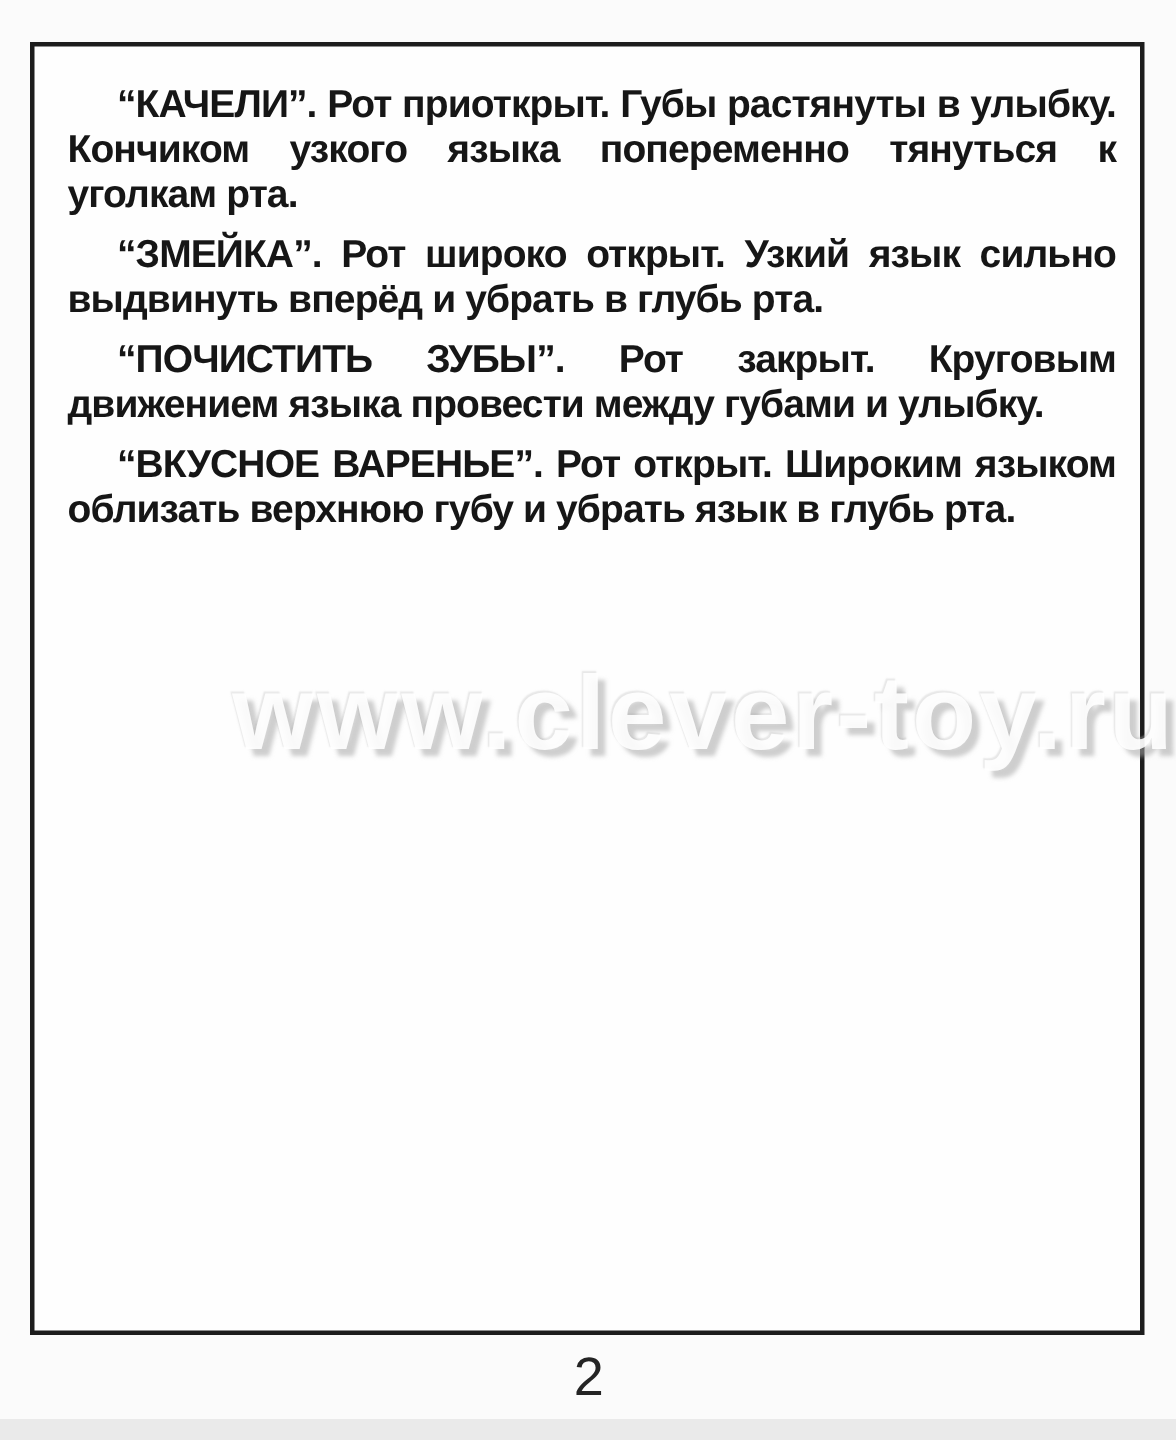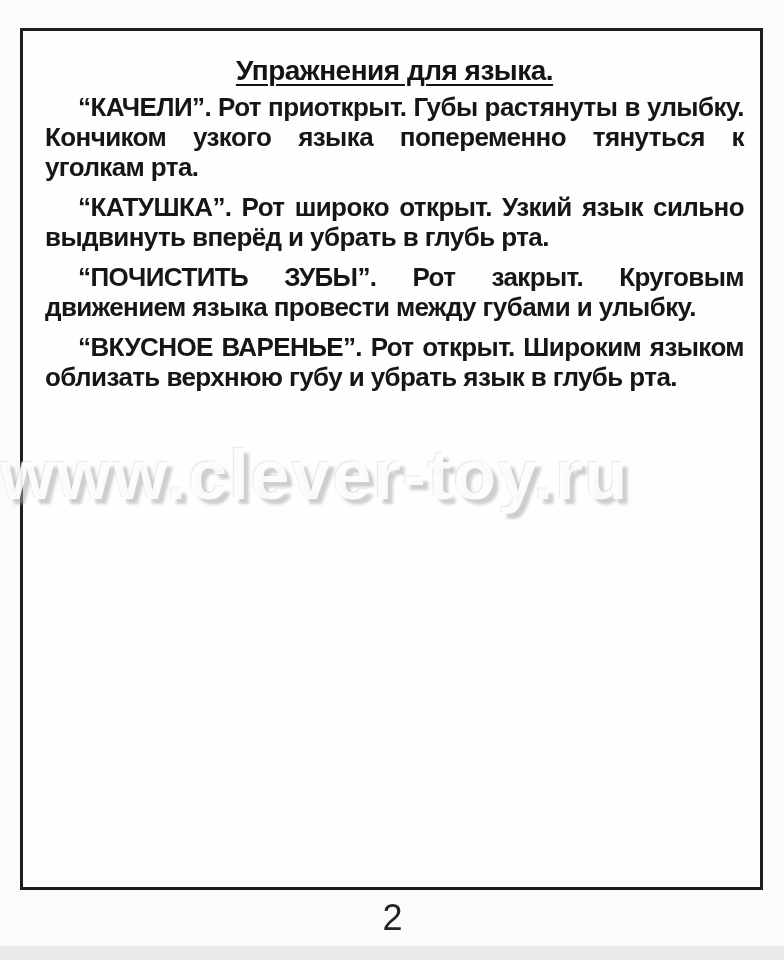--- a/index.html
+++ b/index.html
@@ -60,21 +60,21 @@
     font-size: 26px;
     line-height: 30px;
     letter-spacing: -0.6px;
     color: #161616;
   }
   .watermark {
     position: absolute;
     left: 0;
     top: 435px;
     width: 100%;
-    text-align: left;
+    text-align: right;
     font-weight: bold;
     font-size: 70px;
     letter-spacing: 2px;
     color: rgba(255, 255, 255, 0.9);
     text-shadow: 5px 5px 3px rgba(165, 165, 165, 0.55),
                  -1px -1px 1px rgba(190, 190, 190, 0.35);
     z-index: 1;
     white-space: nowrap;
     pointer-events: none;
   }
@@ -97,23 +97,22 @@
 
 <div class="stage">
 
   <div class="scan-edge-bottom"></div>
 
   <div class="sheet-border"></div>
 
   <div class="watermark">www.clever-toy.ru</div>
 
   <div class="content">
-    <h1 class="doc-title">Упражнения для языка.</h1>
 
     <p class="doc-par">“КАЧЕЛИ”. Рот приоткрыт. Губы растянуты в улыбку. Кончиком узкого языка попеременно тянуться к уголкам рта.</p>
-    <p class="doc-par">“КАТУШКА”. Рот широко открыт. Узкий язык сильно выдвинуть вперёд и убрать в глубь рта.</p>
+    <p class="doc-par">“ЗМЕЙКА”. Рот широко открыт. Узкий язык сильно выдвинуть вперёд и убрать в глубь рта.</p>
     <p class="doc-par">“ПОЧИСТИТЬ ЗУБЫ”. Рот закрыт. Круговым движением языка провести между губами и улыбку.</p>
     <p class="doc-par">“ВКУСНОЕ ВАРЕНЬЕ”. Рот открыт. Широким языком облизать верхнюю губу и убрать язык в глубь рта.</p>
   </div>
 
   <div class="page-number">2</div>
 
 </div>
 
 </body></html>

